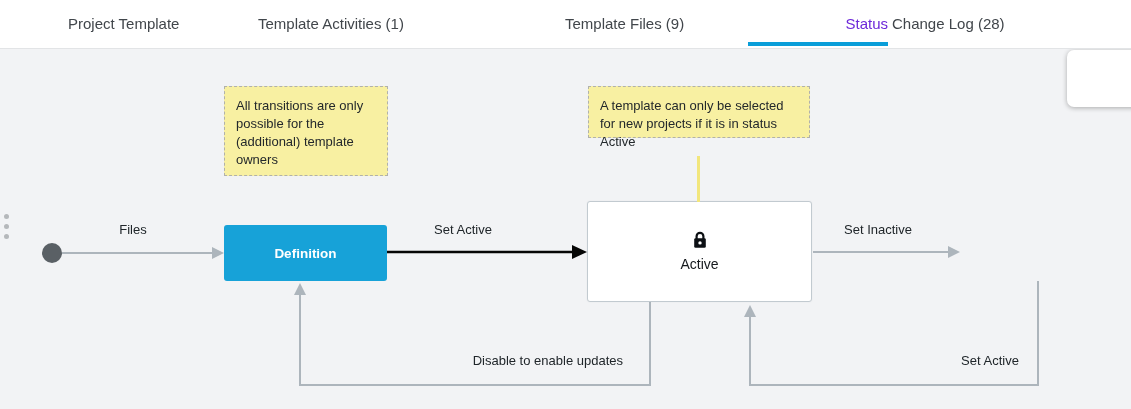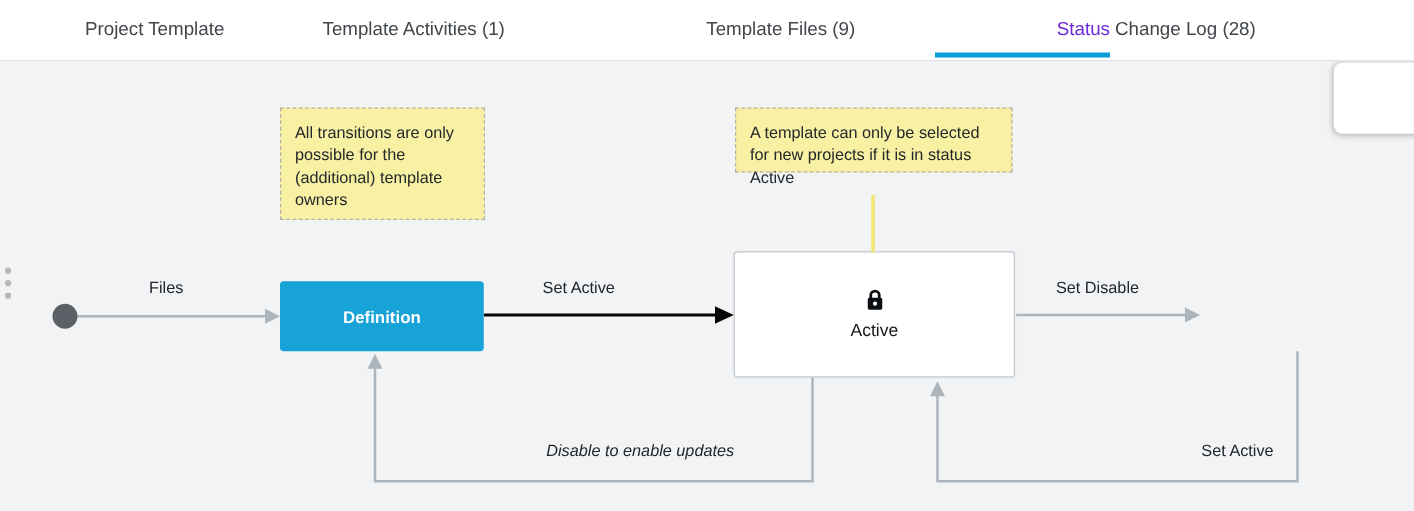--- a/index.html
+++ b/index.html
@@ -60,21 +60,21 @@
     background:#ffffff;border:1px solid #c2cad0;
   }
   
   .lbl{
     position:absolute;font-size:13px;color:#20262a;text-align:center;
     white-space:nowrap;
   }
   .lbl-create{left:85px;top:173px;width:96px;}
   .lbl-set-active{left:415px;top:173px;width:96px;}
   .lbl-set-inactive{left:830px;top:173px;width:96px;}
-  .lbl-disable{left:437px;top:304px;width:186px;text-align:left;font-style:italic;}
+  .lbl-disable{left:437px;top:304px;width:186px;text-align:right;}
   .lbl-set-active-return{left:955px;top:304px;width:70px;}
   
   .note{
     position:absolute;box-sizing:border-box;background:#f8f0a2;
     border:1px dashed #b1b1ab;font-size:13px;line-height:18px;color:#23282b;
     padding:10px 11px;cursor:pointer;
   }
   .note-1{left:224px;top:37px;width:164px;height:90px;}
   .note-2{left:588px;top:37px;width:222px;height:52px;}
   .note-connector{
@@ -137,21 +137,21 @@
     <span>Active</span>
   </div>
 
   <div class="state state-definition">
     <span>Definition</span>
   </div>
 
 
   <div class="lbl lbl-create">Files</div>
   <div class="lbl lbl-set-active">Set Active</div>
-  <div class="lbl lbl-set-inactive">Set Disable</div>
+  <div class="lbl lbl-set-inactive">Set Inactive</div>
   <div class="lbl lbl-disable">Disable to enable updates</div>
   <div class="lbl lbl-set-active-return">Set Active</div>
 
   <div class="note note-1">All transitions are only possible for the (additional) template owners</div>
   <div class="note-connector"></div>
   <div class="note note-2">A template can only be selected for new projects if it is in status Active</div>
 
   <div class="panel"></div>
 
 </div>

